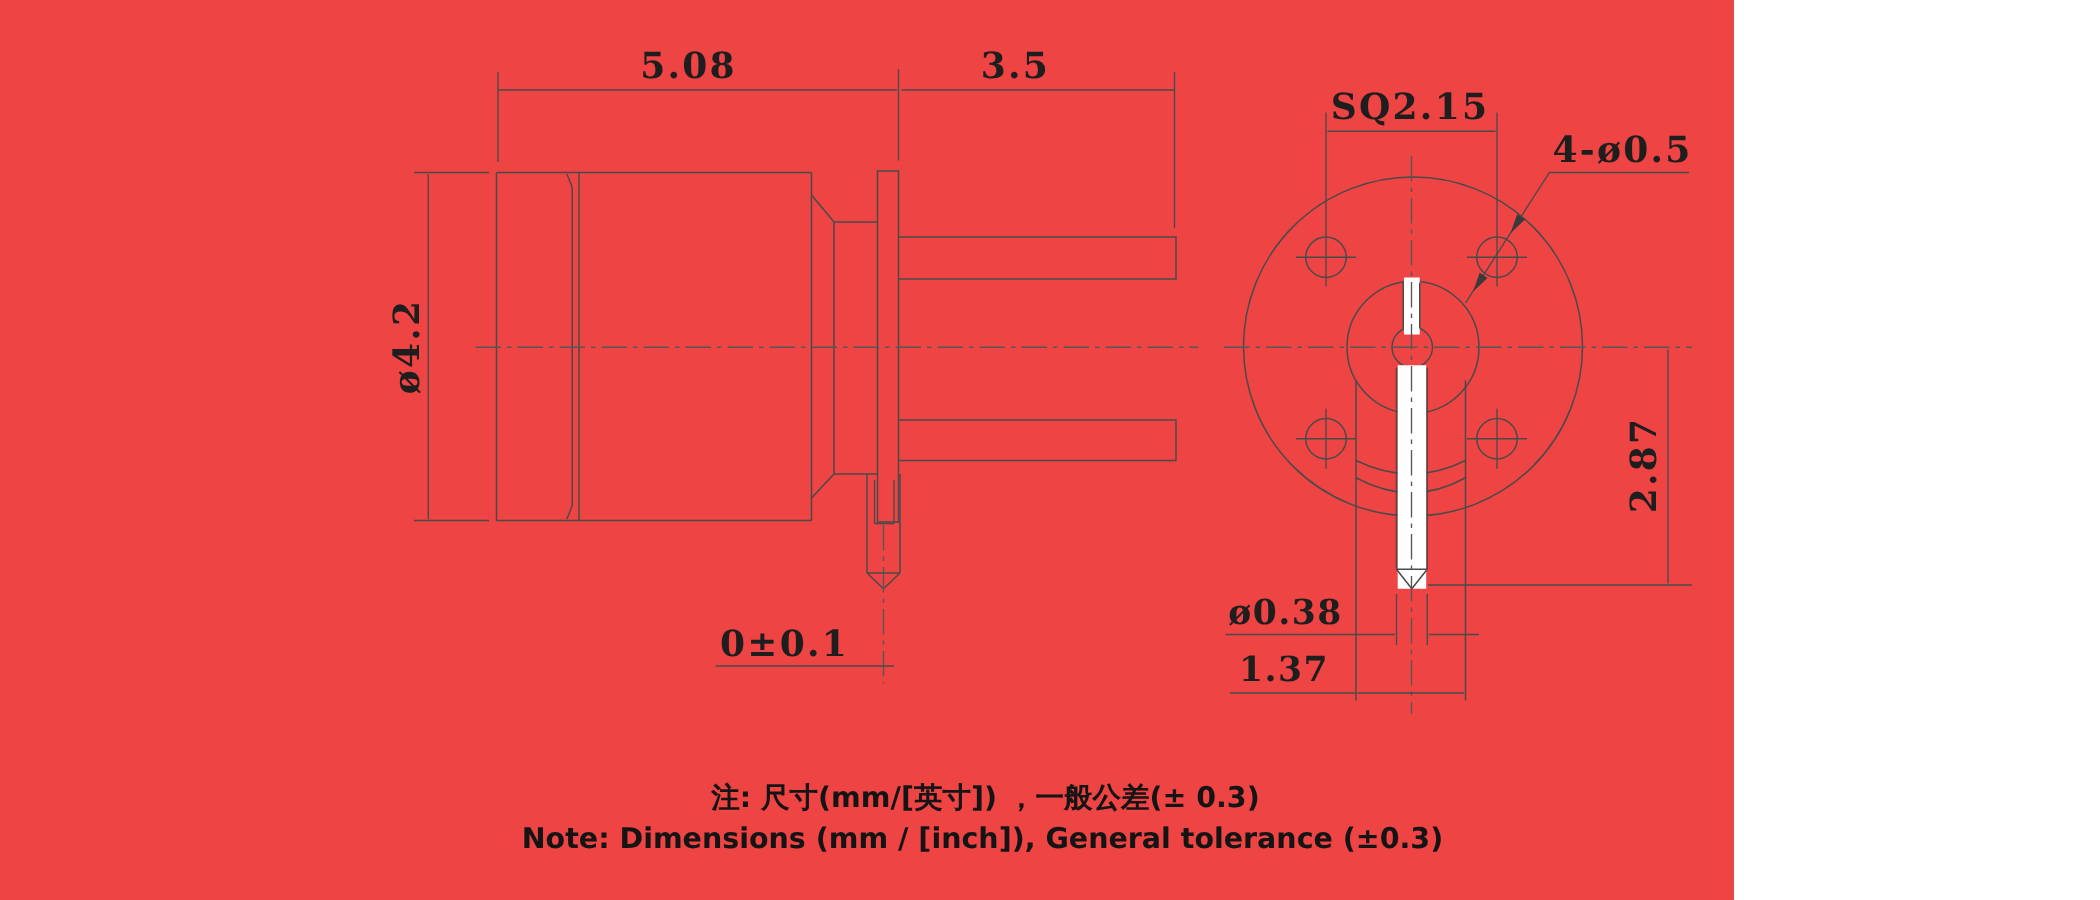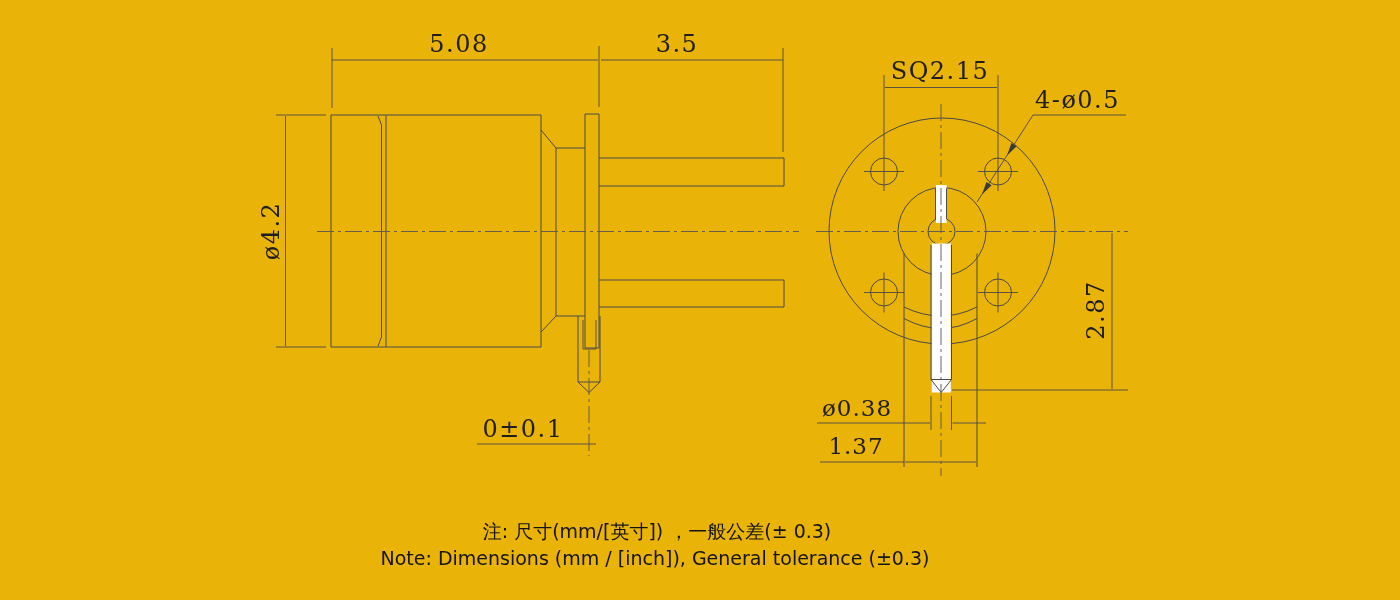--- a/index.html
+++ b/index.html
@@ -1,16 +1,16 @@
 <!DOCTYPE html>
 <html><head>
 <meta charset="utf-8">
 <style>
   html,body{margin:0;padding:0;background:#fff;}
-  #stage{position:relative;width:1400px;height:600px;background:#eab308;overflow:hidden;}
+  #stage{position:relative;width:1156px;height:600px;background:#ef4444;overflow:hidden;font-weight:bold;}
   svg{display:block;}
   .ln{stroke:#4a4a4a;stroke-width:1;fill:none;stroke-linecap:butt;}
   .thin{stroke:#4a4a4a;stroke-width:0.9;fill:none;}
   .cl{stroke:#565656;stroke-width:0.9;fill:none;stroke-dasharray:17 4 3 4;}
   .arrfill{fill:#3a3a3a;stroke:none;}
   .dim{font-family:"DejaVu Serif","Liberation Serif",serif;font-size:24px;fill:#1e1e1e;letter-spacing:1.5px;}
   .dimsm{font-family:"DejaVu Serif","Liberation Serif",serif;font-size:23px;fill:#1e1e1e;letter-spacing:1px;}
   .note{font-family:"DejaVu Sans","Liberation Sans",sans-serif;font-size:19px;fill:#141414;}
 </style>
 </head>

